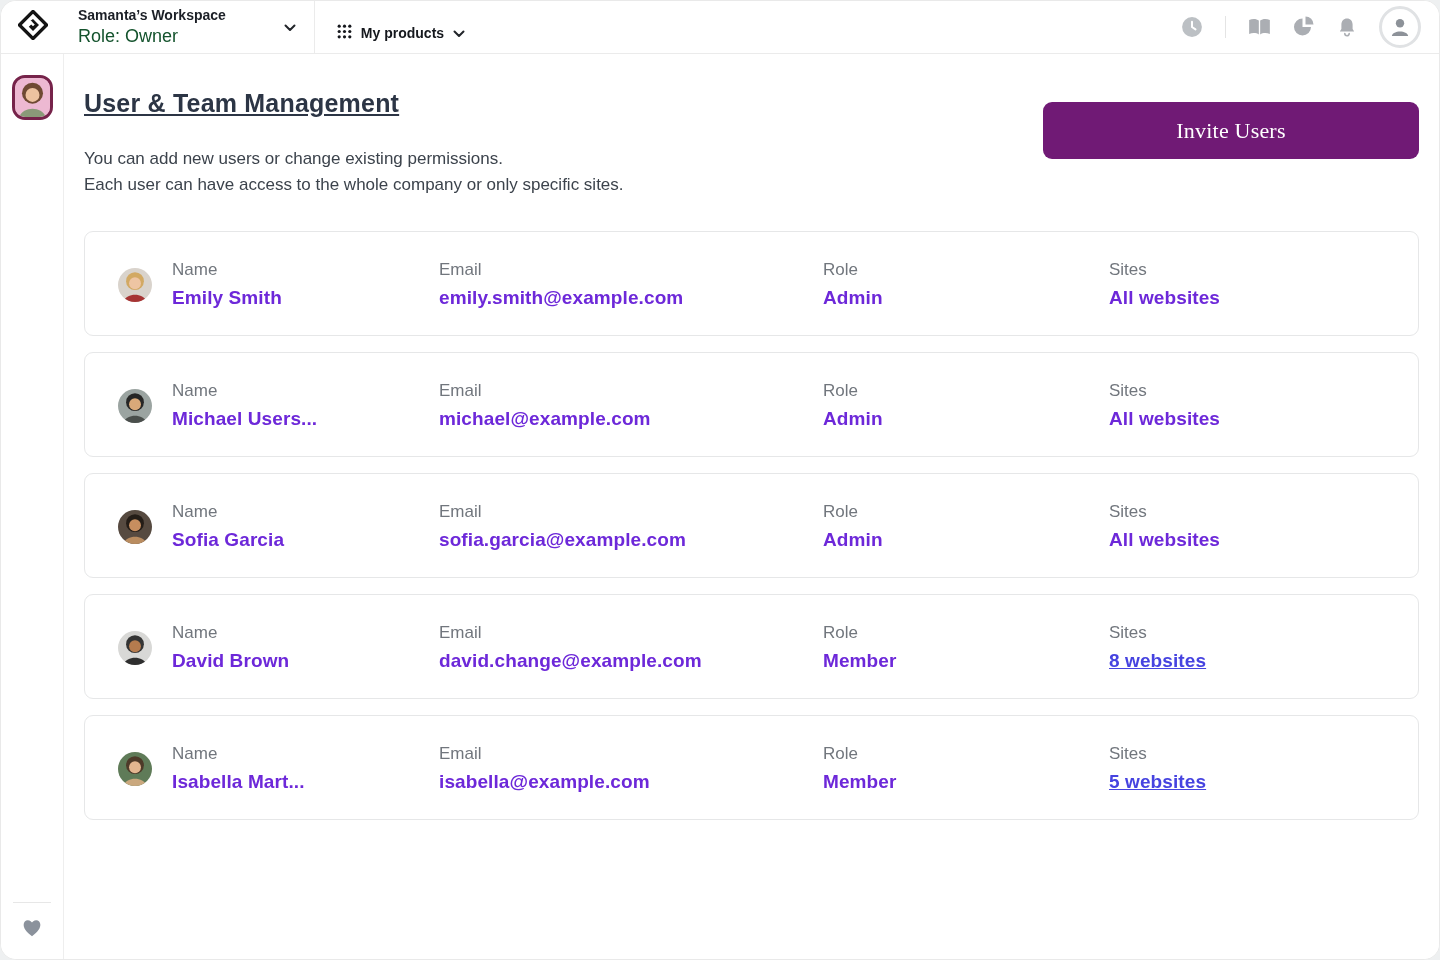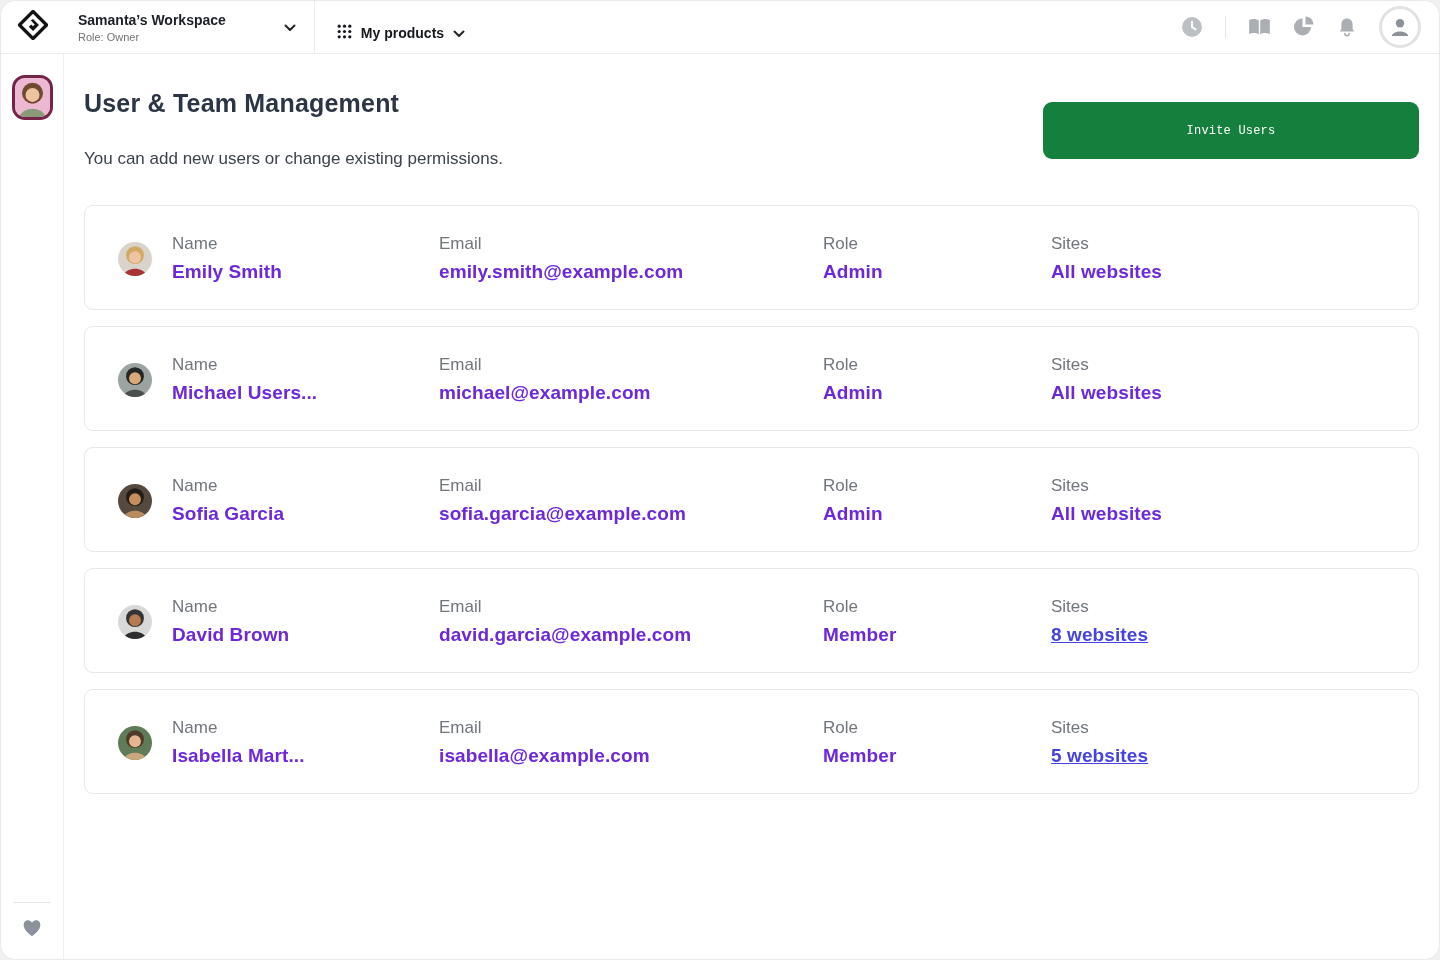--- a/index.html
+++ b/index.html
@@ -29,21 +29,21 @@
   .logo-box { width:63px; display:flex; justify-content:center; align-items:center; }
   .workspace-selector {
     display:flex; align-items:center; height:100%;
     padding: 0 18px 0 14px;
     border-right: 1px solid #ebebeb;
     min-width: 238px;
     cursor: pointer;
   }
   .workspace-text { display:flex; flex-direction:column; gap:3px; margin-right:58px; }
   .workspace-name { font-size:14px; font-weight:bold; color:#1b1f26; }
-  .workspace-role { font-size:11px; color:#737373; }
+  .workspace-role { font-size:18px; color:#14532d; }
   .products-menu {
     display:flex; align-items:center; gap:9px;
     padding: 12px 20px 0 22px; height:100%;
     cursor:pointer;
   }
   .products-label { font-size:14px; font-weight:bold; color:#15181d; }
   .topbar-spacer { flex:1; }
   .topbar-icons { display:flex; align-items:center; gap:22px; padding-right:18px; }
   .tb-icon { display:flex; align-items:center; justify-content:center; cursor:pointer; }
   .tb-divider { width:1px; height:22px; background:#e4e4e4; }
@@ -80,29 +80,29 @@
   .sidebar-heart { margin-bottom:17px; cursor:pointer; }
 
   
   .main {
     position:absolute; left:63px; top:53px; right:0; bottom:0;
     background:#fff;
     padding: 35px 20px 0 20px;
     overflow:hidden;
   }
   .main-header { display:flex; justify-content:space-between; align-items:flex-start; }
-  .page-title { font-size:25px; font-weight:bold; color:#2c3545; letter-spacing:0.2px; }
+  .page-title { font-size:25px; font-weight:bold; color:#2c3545; letter-spacing:0.2px;text-decoration:underline; }
   .page-desc { margin-top:28px; font-size:17px; color:#3c434c; line-height:26px; }
   .invite-btn {
     margin-top:13px;
     width:376px; height:57px;
-    background:#15803d; color:#fff;
+    background:#701a75; color:#fff;
     border:none; border-radius:9px;
-    font-family:Liberation Mono, monospace;
-    font-size:12px; letter-spacing:0.2px;
+    font-family:Liberation Serif, serif;
+    font-size:22px; letter-spacing:0.2px;
     cursor:pointer;
   }
 
   
   .rows { margin-top:33px; }
   .user-card {
     position:relative;
     height:105px;
     border:1px solid #e6e7e8;
     border-radius:9px;
@@ -112,21 +112,21 @@
   .user-avatar {
     position:absolute; left:33px; top:36px;
     width:34px; height:34px; border-radius:50%;
     overflow:hidden;
   }
   .user-avatar svg { display:block; }
   .field { position:absolute; top:28px; display:flex; flex-direction:column; gap:7px; }
   .field-name  { left:87px; }
   .field-email { left:354px; }
   .field-role  { left:738px; }
-  .field-sites { left:966px; }
+  .field-sites { left:1024px; }
   .field-label { font-size:17px; color:#71767d; }
   .field-value { font-size:19px; color:#6d28d9; font-weight:bold; letter-spacing:0.1px; }
   .field-value.link {
     color:#4643e0; text-decoration:underline; cursor:pointer;
   }
 </style>
 </head>
 <body>
 
 <div class="app">
@@ -233,20 +233,21 @@
       </span>
     </div>
   </nav>
 
   <main class="main">
     <div class="main-header">
       <div>
         <h1 class="page-title">User &amp; Team Management</h1>
         <div class="page-desc">
           <div>You can add new users or change existing permissions.</div>
+          <div>Each user can have access to the whole company or only specific sites.</div>
         </div>
       </div>
       <button class="invite-btn">Invite Users</button>
     </div>
 
     <div class="rows">
   <div class="user-card">
     <div class="user-avatar">
       <svg width="34" height="34" viewBox="0 0 40 40">
         <rect width="40" height="40" fill="#d9d3cc"></rect>
@@ -335,21 +336,21 @@
         <circle cx="20" cy="18" r="7" fill="#b57b4e"></circle>
         <path d="M5 42 C9 28 31 28 35 42 Z" fill="#2e2e2e"></path>
       </svg>
     </div>
     <div class="field field-name">
       <span class="field-label">Name</span>
       <span class="field-value">David Brown</span>
     </div>
     <div class="field field-email">
       <span class="field-label">Email</span>
-      <span class="field-value">david.garcia@example.com</span>
+      <span class="field-value">david.change@example.com</span>
     </div>
     <div class="field field-role">
       <span class="field-label">Role</span>
       <span class="field-value">Member</span>
     </div>
     <div class="field field-sites">
       <span class="field-label">Sites</span>
       <span class="field-value link">8 websites</span>
     </div>
   </div>

